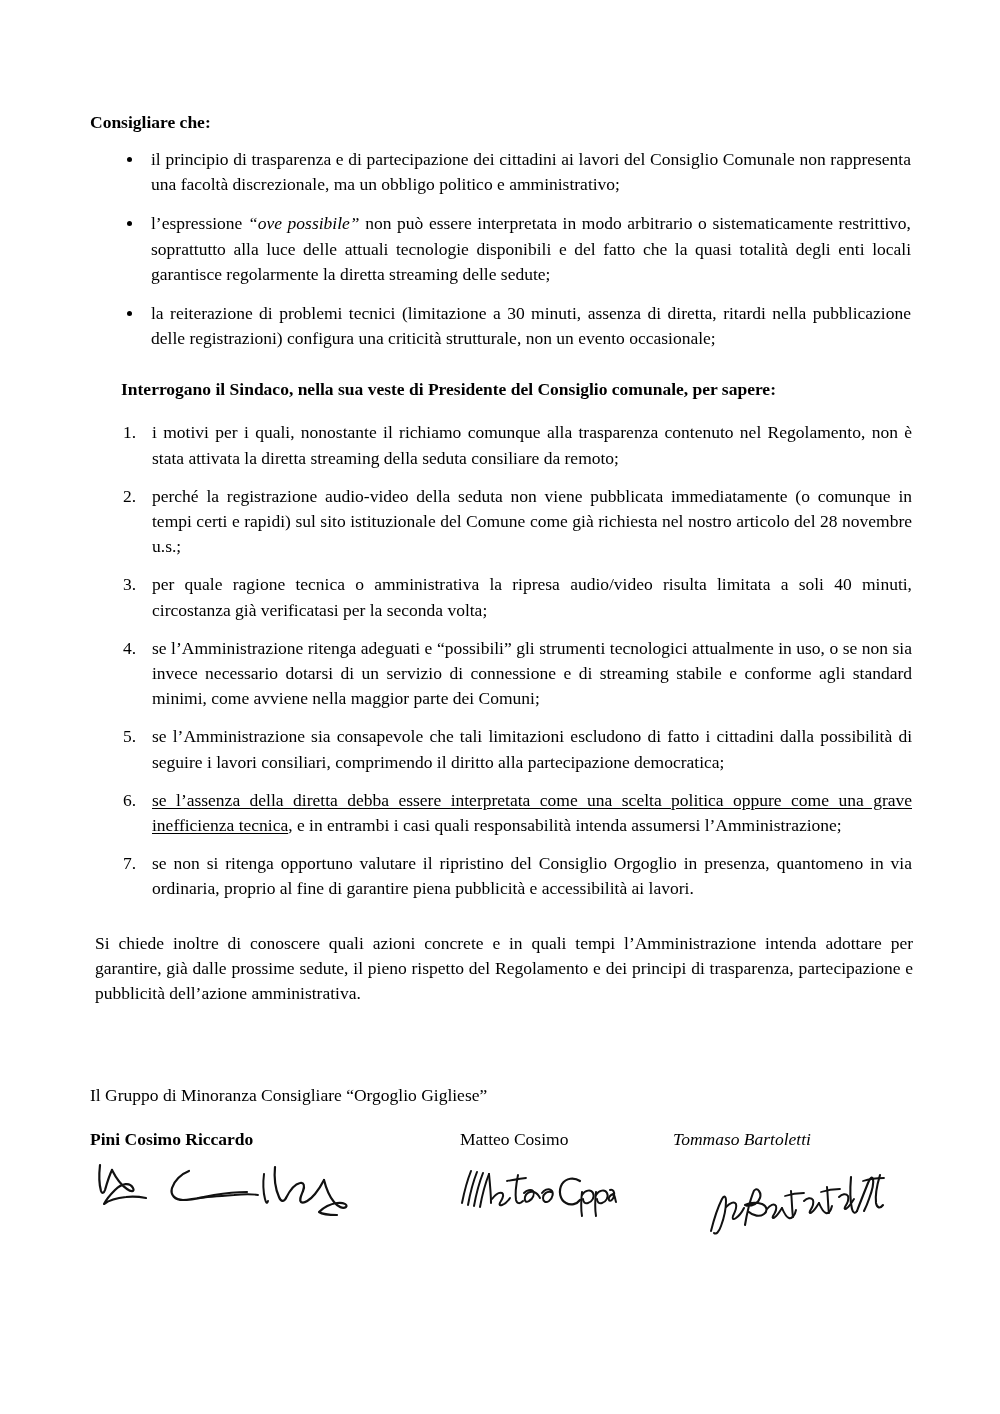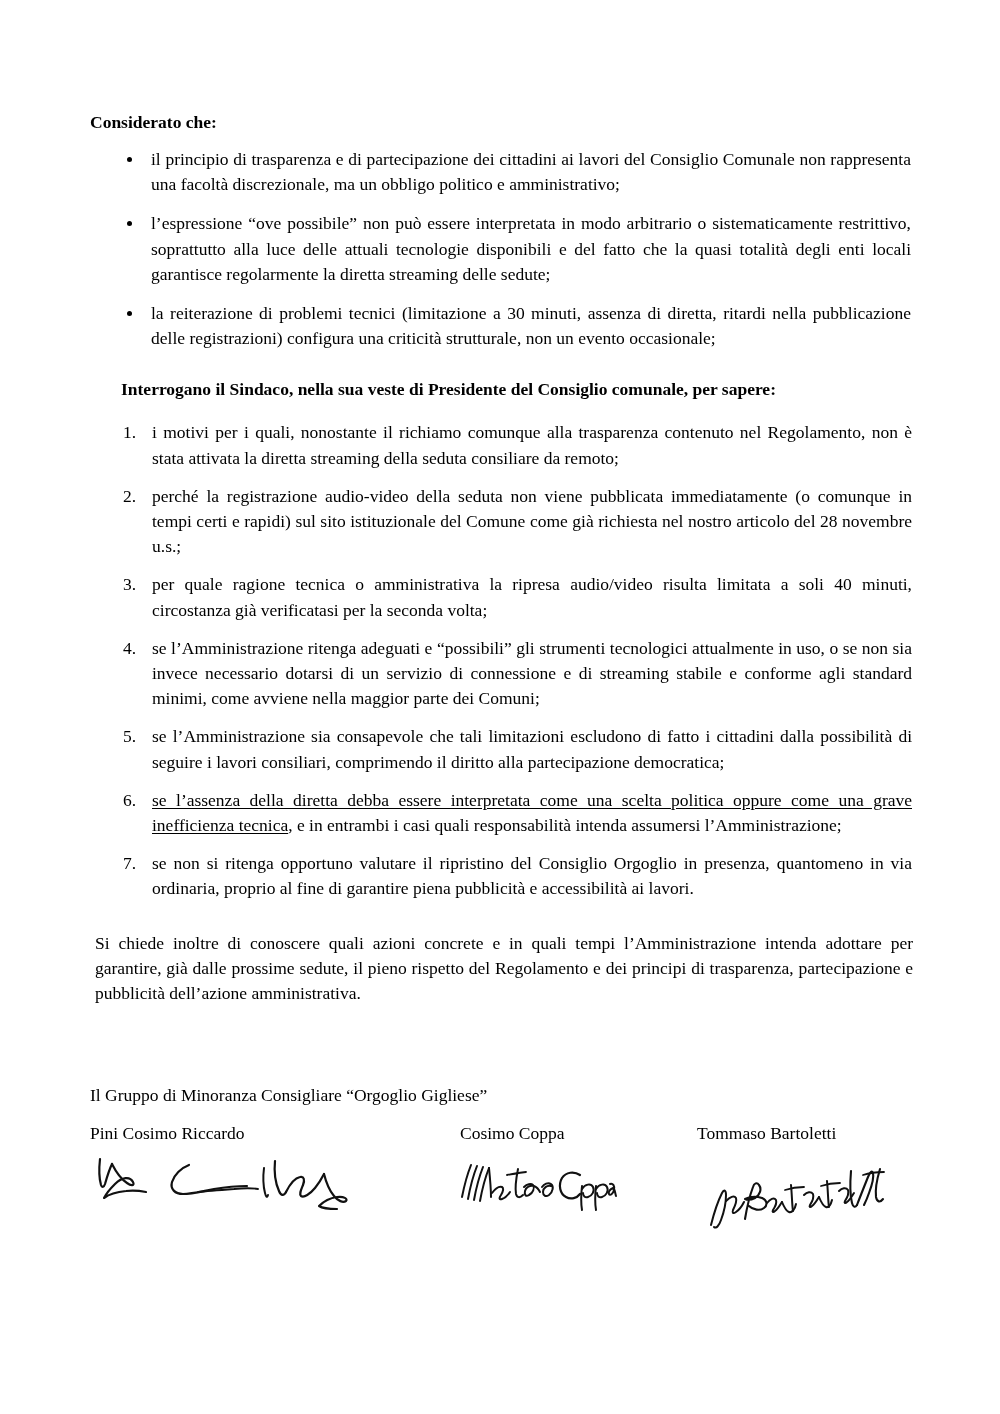--- a/index.html
+++ b/index.html
@@ -103,68 +103,68 @@
     margin-top: 29px;
     margin-left: 5px;
     font-size: 17.5px;
     line-height: 25.2px;
     text-align: justify;
     text-justify: inter-word;
     width: 818px;
   }
 
   
-  .it { }
+  .it { font-style: italic; }
   .ul { text-decoration: underline; text-underline-offset: 2px; }
 
   
   .sig-block {
     position: absolute;
     left: 90px;
     top: 1083px;
     width: 830px;
   }
   .sig-group-line {
     font-size: 17.5px;
     line-height: 24px;
-    margin: 0 0 16px 0;
+    margin: 0 0 22px 0;
   }
   .sig-names {
     position: relative;
     height: 26px;
   }
   .sig-name {
     position: absolute;
     top: 0;
     font-size: 17.5px;
     white-space: nowrap;
   }
-  .sig-name-0 { left: 0px; }
+  .sig-name-0 { left: 0px; font-weight: bold; }
   .sig-name-1 { left: 370px; }
-  .sig-name-2 { left: 607px; }
+  .sig-name-2 { left: 583px; font-style: italic; }
 
   .sig-marks {
     position: relative;
     height: 95px;
   }
   .sig-mark {
     position: absolute;
   }
   .sig-mark-0 { left: -4px; top: 2px; }
   .sig-mark-1 { left: 368px; top: 4px; }
   .sig-mark-2 { left: 615px; top: 6px; }
 </style>
 </head>
 <body>
 
 <div class="page">
 
   <div class="content">
 
-    <p class="heading-bold heading-considerato">Considerato che:</p>
+    <p class="heading-bold heading-considerato">Consigliare che:</p>
 
     <ul class="bullet-list">
       <li class="bullet-item">
         <span>il principio di trasparenza e di partecipazione dei cittadini ai lavori del Consiglio Comunale non rappresenta una facoltà discrezionale, ma un obbligo politico e amministrativo;</span>
       </li>
       <li class="bullet-item">
         <span>l’espressione </span><span class="it">“ove possibile”</span><span> non può essere interpretata in modo arbitrario o sistematicamente restrittivo, soprattutto alla luce delle attuali tecnologie disponibili e del fatto che la quasi totalità degli enti locali garantisce regolarmente la diretta streaming delle sedute;</span>
       </li>
       <li class="bullet-item">
         <span>la reiterazione di problemi tecnici (limitazione a 30 minuti, assenza di diretta, ritardi nella pubblicazione delle registrazioni) configura una criticità strutturale, non un evento occasionale;</span>
@@ -207,21 +207,21 @@
     <p class="closing-para">Si chiede inoltre di conoscere quali azioni concrete e in quali tempi l’Amministrazione intenda adottare per garantire, già dalle prossime sedute, il pieno rispetto del Regolamento e dei principi di trasparenza, partecipazione e pubblicità dell’azione amministrativa.</p>
 
   </div>
 
   <div class="sig-block">
 
     <p class="sig-group-line">Il Gruppo di Minoranza Consigliare “Orgoglio Gigliese”</p>
 
     <div class="sig-names">
       <span class="sig-name sig-name-0">Pini Cosimo Riccardo</span>
-      <span class="sig-name sig-name-1">Cosimo Coppa</span>
+      <span class="sig-name sig-name-1">Matteo Cosimo</span>
       <span class="sig-name sig-name-2">Tommaso Bartoletti</span>
     </div>
 
     <div class="sig-marks">
 
       <span class="sig-mark sig-mark-0">
         <svg width="300" height="80" viewBox="0 0 300 80" fill="none" xmlns="http://www.w3.org/2000/svg">
           <g stroke="#111111" stroke-linecap="round" stroke-linejoin="round" fill="none">
             <path d="M14 8 C13 17, 13 27, 15 34 C16 37, 18 36, 19 33 C21 26, 23 19, 26 13" stroke-width="2.2"></path>
             <path d="M26 13 C30 21, 35 28, 41 32 C45 35, 49 35, 47 31 C44 25, 36 26, 29 33 C24 38, 20 43, 18 47 C22 44, 30 41, 40 40 C48 39, 55 40, 60 41" stroke-width="2.2"></path>

